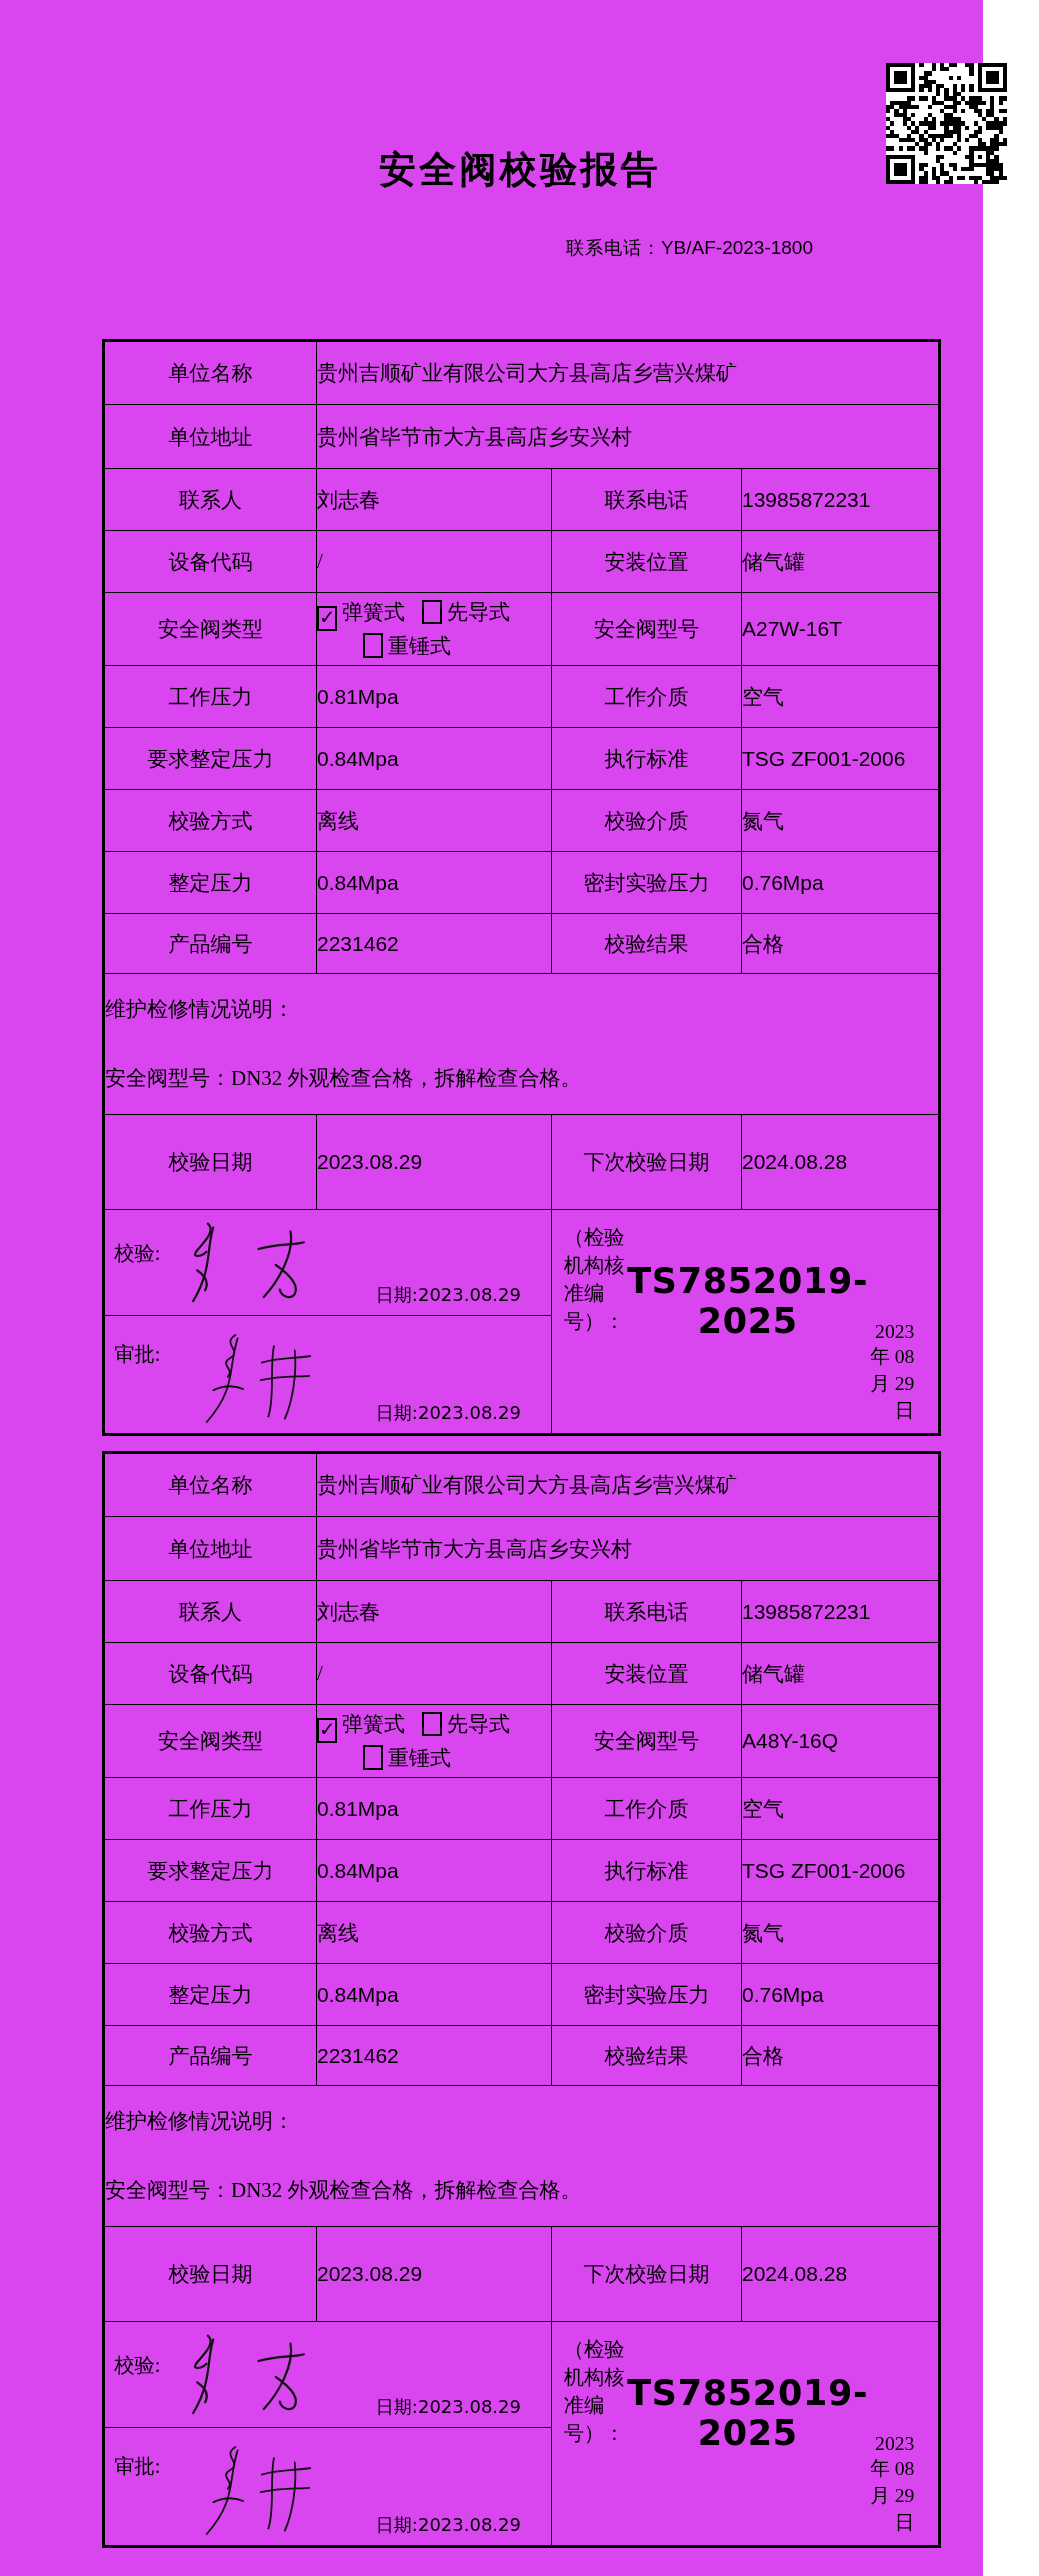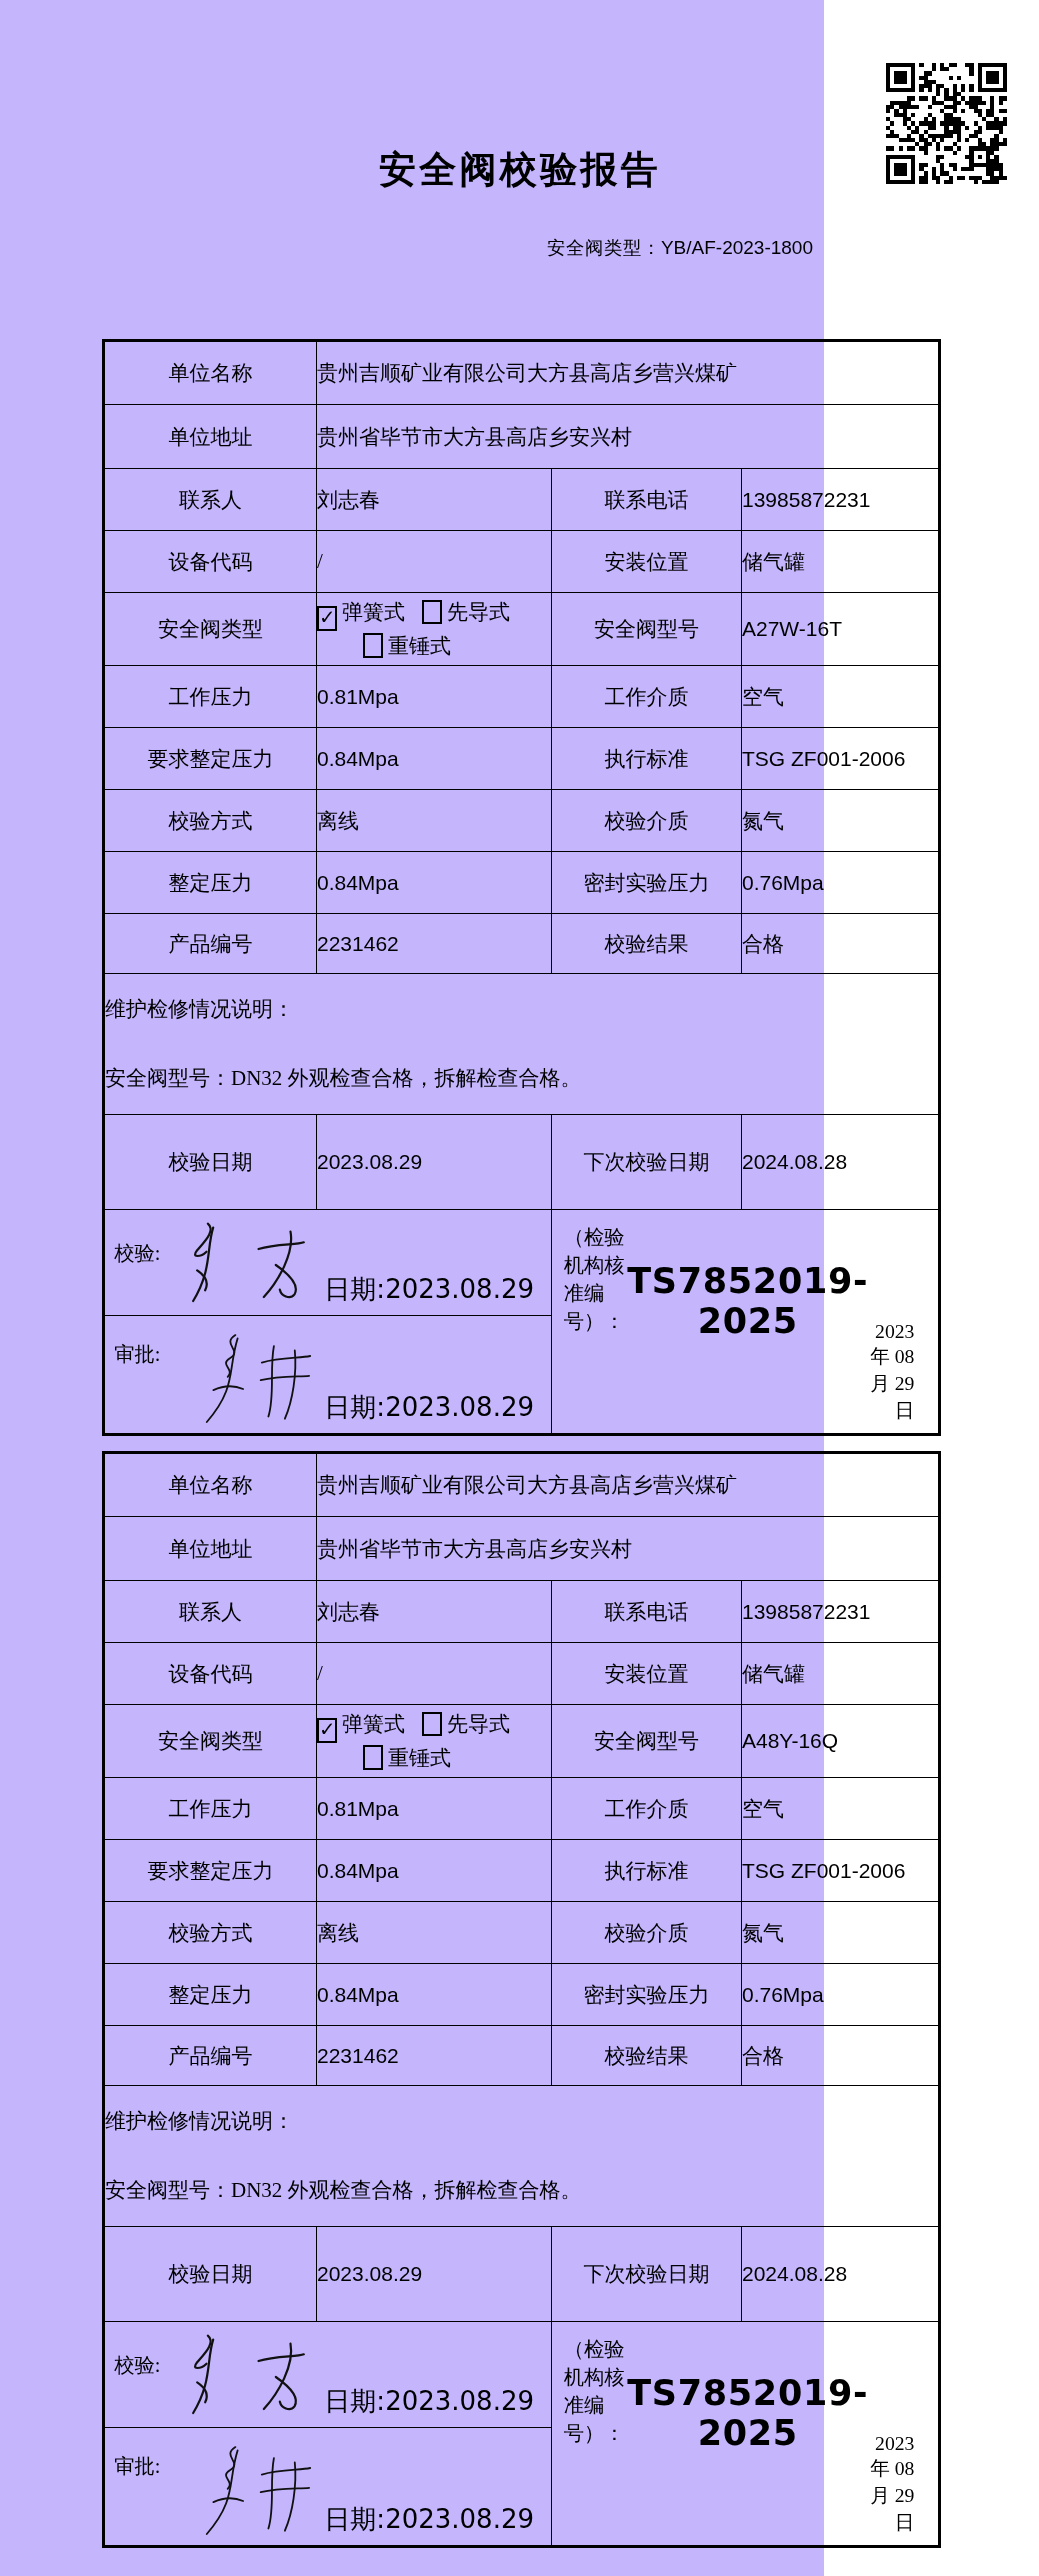--- a/index.html
+++ b/index.html
@@ -1,16 +1,16 @@
 <!DOCTYPE html>
 <html style="font-size:10.5px"><head>
 <meta charset="utf-8">
 <style>
   html,body{margin:0;padding:0;background:#ffffff;}
-  .page{position:relative;width:824px;height:2576px;background:#c4b5fd;color:#000;
+  .page{position:relative;width:983px;height:2576px;background:#d946ef;color:#000;
         font-family:"Liberation Serif","DejaVu Serif",serif;}
   .title{position:absolute;top:145px;left:0;width:1040px;text-align:center;
          font-size:37px;font-weight:700;letter-spacing:3.3px;}
   .repno{position:absolute;top:235px;left:0;width:813px;text-align:right;
          font-size:18.3px;letter-spacing:0.7px;}
   .repno .num{font-size:19px;}
   .qr{position:absolute;top:63px;left:886px;width:121px;height:121px;}
 
   .tbl-wrap{position:absolute;left:102px;width:836px;}
   .t1{top:339px;}
@@ -31,21 +31,21 @@
        font-family:"DejaVu Sans",sans-serif;}
   .opt-gap{margin-left:17px;}
   td.maint{vertical-align:top;text-align:left;padding:19.7px 6.6px 6.6px 14.4px;line-height:1.3;}
   .maint-line2{margin-top:41px;}
   td.sig-cell{position:relative;}
   .sig-lbl{position:absolute;left:9.2px;top:29px;font-size:20.3px;}
   .sig-lbl.lower{top:23.6px;}
   svg.sig{position:absolute;stroke:#111;fill:none;stroke-linecap:round;stroke-linejoin:round;}
   svg.sig-xu{left:60px;top:2.6px;width:203px;height:100px;stroke-width:3.3px;}
   svg.sig-li{left:54px;top:6.6px;width:210px;height:110px;stroke-width:3.3px;}
-  .sig-date{position:absolute;right:17px;bottom:7.9px;font-size:26px;
+  .sig-date{position:absolute;right:30px;bottom:7.9px;font-size:18px;
             font-family:"DejaVu Sans","Liberation Sans",sans-serif;}
   td.org-cell{vertical-align:top;}
   .org-inner{display:flex;flex-direction:row;height:100%;min-height:223px;}
   .org-lbl{font-size:20.3px;text-align:left;padding:13px 0 0 11.8px;}
   .org-num{font-size:35px;font-weight:700;text-align:center;margin-top:51px;
            font-family:"DejaVu Sans","Liberation Sans",sans-serif;letter-spacing:0.7px;}
   .org-date{font-size:19.7px;text-align:right;padding:0 23.6px 9.2px 0;margin-top:auto;}
 </style>
 </head>
 <body>
@@ -351,21 +351,21 @@
       <rect x="23" y="1" width="5" height="5" fill="#fff"></rect>
       <rect x="24" y="2" width="3" height="3" fill="#000"></rect>
       <rect x="0" y="22" width="7" height="7" fill="#000"></rect>
       <rect x="1" y="23" width="5" height="5" fill="#fff"></rect>
       <rect x="2" y="24" width="3" height="3" fill="#000"></rect>
       <rect x="20" y="20" width="5" height="5" fill="#000"></rect>
       <rect x="21" y="21" width="3" height="3" fill="#fff"></rect>
       <rect x="22" y="22" width="1" height="1" fill="#000"></rect>
     </svg>
 
-  <div class="repno"><span>安全阀类型：</span><span class="num">YB/AF-2023-1800</span></div>
+  <div class="repno"><span>联系电话：</span><span class="num">YB/AF-2023-1800</span></div>
 
   <div class="tbl-wrap t1">
   <table class="rpt">
     <colgroup>
           <col class="c1">
           <col class="c2">
           <col class="c3">
           <col class="c4">
         </colgroup>
     <tbody>

